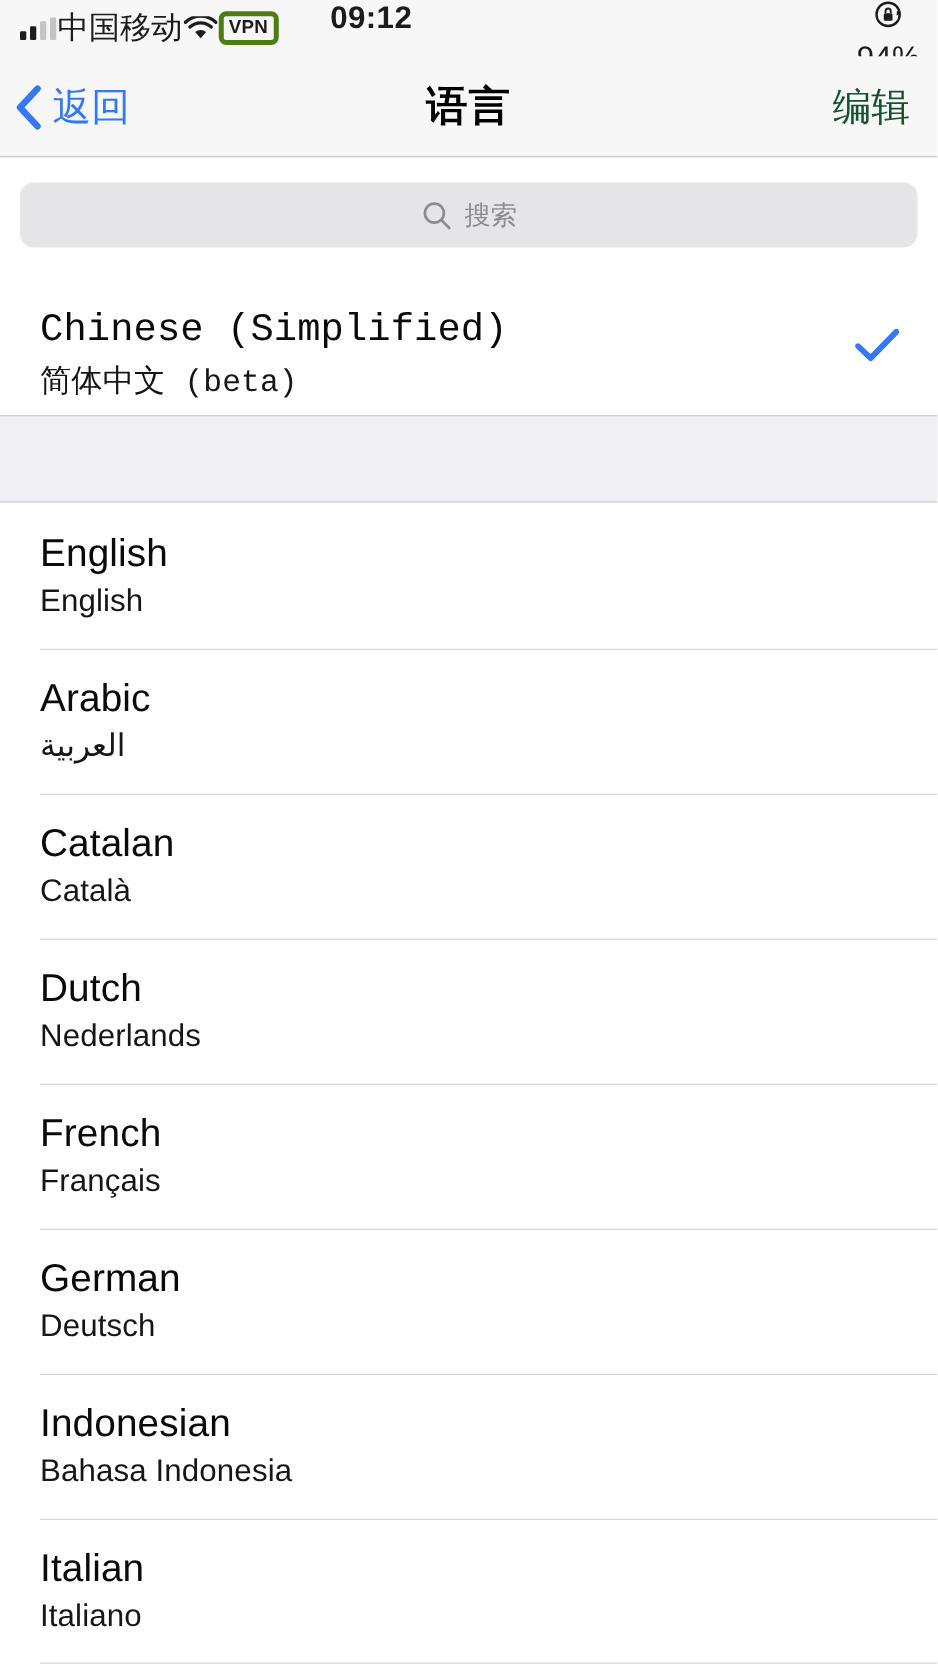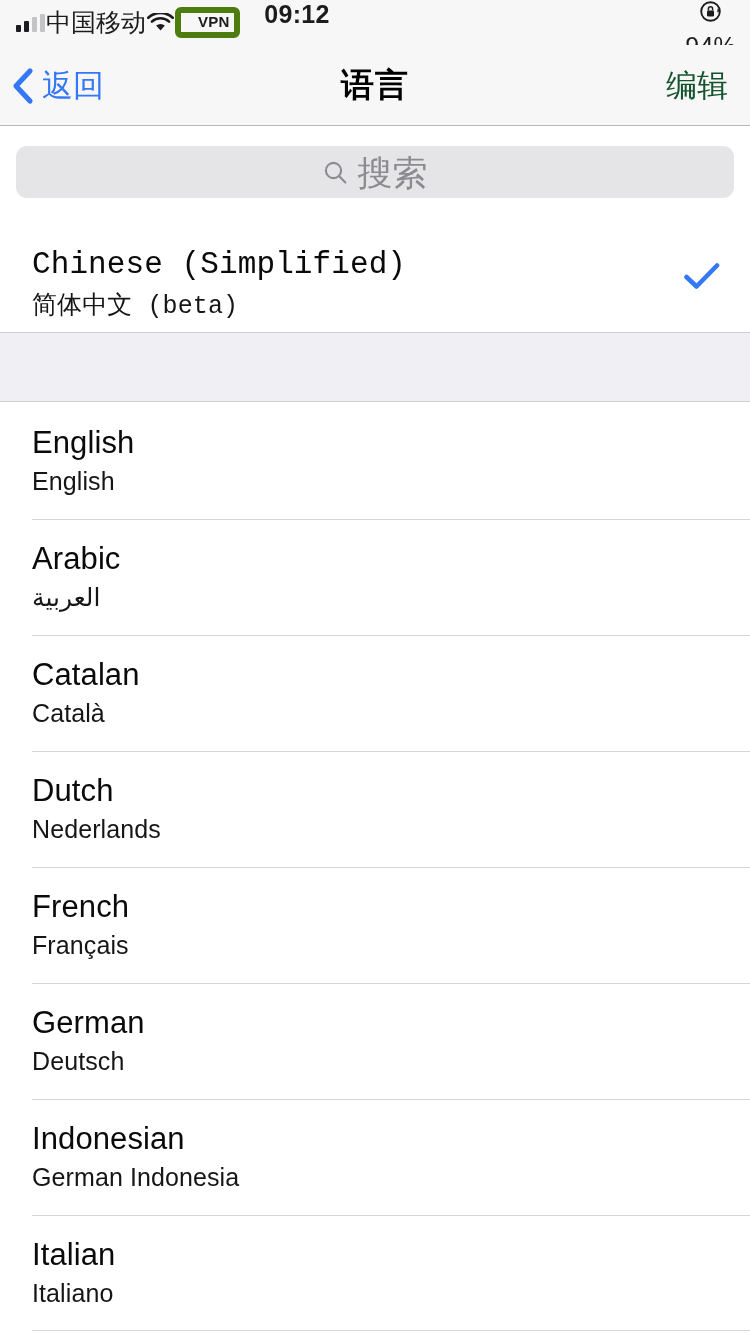--- a/index.html
+++ b/index.html
@@ -29,23 +29,23 @@
   .signal i:nth-child(2){ height:11px; }
   .signal i:nth-child(3){ height:15px; }
   .signal i:nth-child(4){ height:18px; }
 
   .carrier{ font-size:25px; color:#1c1c1e; letter-spacing:0px; line-height:1; }
 
   .wifi{ width:27px; height:20px; position:relative; }
   .wifi svg{ display:block; }
 
   .vpn{
-    border:6px solid #4d7c0f; border-radius:6px;
+    border:4px solid #4d7c0f; border-radius:6px;
     font-size:15px; font-weight:700; color:#1c1c1e;
-    padding:1px 5px 2px 17px; line-height:1.05; letter-spacing:0.2px;
+    padding:1px 5px 2px 4px; line-height:1.05; letter-spacing:0.2px;
   }
 
   .clock{ font-size:25px; font-weight:600; color:#1c1c1e; letter-spacing:0.3px; }
 
   .rotlock{ width:23px; height:23px; }
   .battpct{ font-size:25px; color:#1c1c1e; letter-spacing:0.2px; }
   .battery{ position:relative; width:40px; height:20px; }
   .battery .shell{
     position:absolute; left:0; top:0; width:36px; height:20px;
     border:2px solid #b0b0b2; border-radius:5px; background:#fff;
@@ -87,21 +87,21 @@
     position:absolute; top:126px; left:0; width:750px; height:89px;
     background:#fff;
   }
   .search-field{
     position:absolute; left:16px; top:20px; width:718px; height:52px;
     background:#e5e5e7; border-radius:11px;
     display:flex; align-items:center; justify-content:center; gap:10px;
     cursor:text;
   }
   .search-icon{ width:25px; height:25px; display:block; }
-  .search-ph{ font-size:35px; color:#8b8b90; line-height:1; }
+  .search-ph{ font-size:21px; color:#8b8b90; line-height:1; }
 
   
   .selected-row{
     position:absolute; top:215px; left:0; width:750px; height:117px;
     background:#fff; cursor:pointer;font-family:Liberation Mono, monospace;
   }
   .gap{
     position:absolute; top:332px; left:0; width:750px; height:70px;
     background:#efeff4;
     border-top:1px solid #cfcfd1;
@@ -243,21 +243,21 @@
       <div class="row">
         <div class="r-primary">French</div>
         <div class="r-secondary">Français</div>
       </div>
       <div class="row">
         <div class="r-primary">German</div>
         <div class="r-secondary">Deutsch</div>
       </div>
       <div class="row">
         <div class="r-primary">Indonesian</div>
-        <div class="r-secondary">German Indonesia</div>
+        <div class="r-secondary">Bahasa Indonesia</div>
       </div>
       <div class="row last">
         <div class="r-primary">Italian</div>
         <div class="r-secondary">Italiano</div>
       </div>
     </div>
 
 </div>
 
 </body></html>

